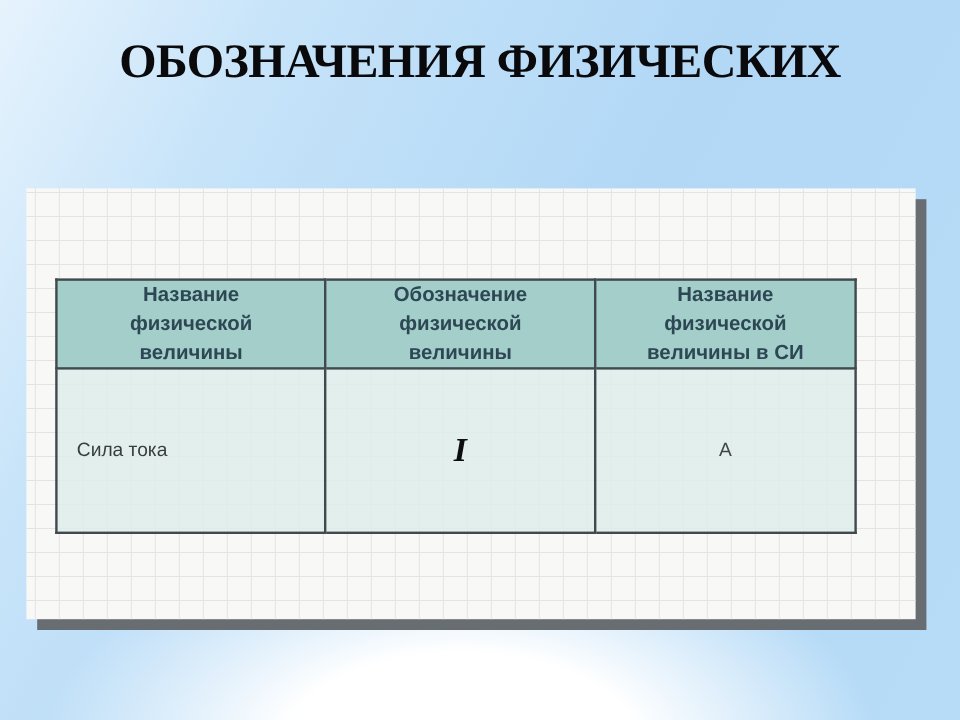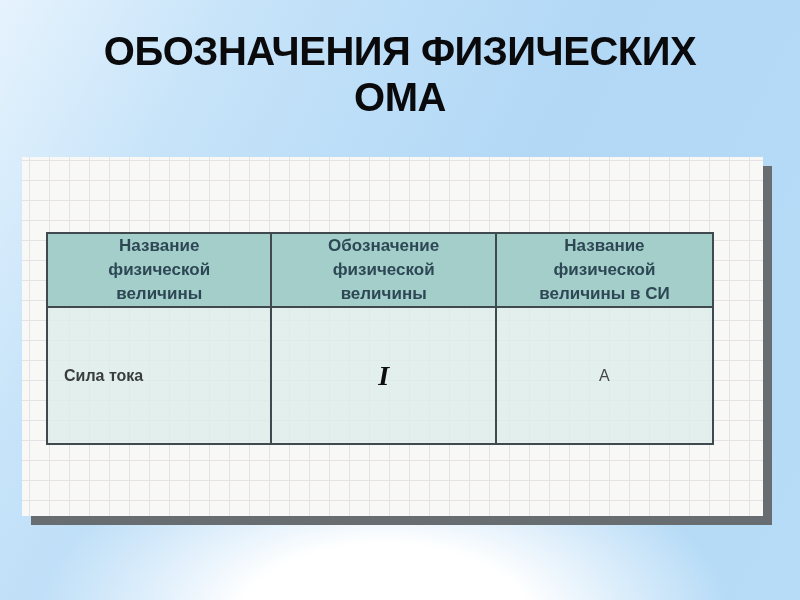--- a/index.html
+++ b/index.html
@@ -12,21 +12,21 @@
     background:
       radial-gradient(ellipse 58% 42% at 48% 104%, #ffffff 32%, rgba(255,255,255,0) 75%),
       linear-gradient(118deg, #e6f3fd 0%, #c6e3f9 22%, #b2d8f6 55%, #b7dcf7 100%);
   }
   
   .title {
     position:absolute; top:28px; left:0; width:800px; margin:0;
     text-align:center; color:#0a0a0c;
     font-size:40px; font-weight:bold; line-height:46px; letter-spacing:-0.5px;
   }
-  .title-line { display:block; }
+  .title-line { display:block;font-family:Liberation Serif, serif; }
   
   .paper {
     position:absolute; left:22px; top:157px; width:741px; height:359px;
     background-color:#f8f8f6;
     background-image:
       linear-gradient(to right, #e6e2e3 1px, transparent 1px),
       linear-gradient(to bottom, #e6e2e3 1px, transparent 1px);
     background-size:20px 20px;
     background-position:7px 3px;
     box-shadow:9px 9px 0 #686d71;
@@ -39,35 +39,34 @@
   }
   .qtable th, .qtable td { border:2px solid #40494d; padding:0; }
   .qtable thead tr { height:74px; }
   .qtable tbody tr { height:46px; }
   .qtable th {
     background:#a3ceca; color:#2d4854;
     font-size:17px; font-weight:bold; line-height:24px;
     text-align:center; vertical-align:middle;
   }
   .qtable td { background:rgba(222,237,234,0.82); vertical-align:middle; }
-  .cell-name  { text-align:left; padding-left:16px !important; font-size:16px; color:#393d3f;font-weight:bold; }
+  .cell-name  { text-align:left; padding-left:16px !important; font-size:16px; color:#393d3f; }
   .cell-symbol{
     text-align:center; font-family:"Liberation Serif", serif;
     font-style:italic; font-weight:bold; font-size:28px; color:#0d0d0f;
   }
   .cell-unit  { text-align:center; font-size:16px; color:#43474a; }
 </style>
 </head>
 <body>
 
 <div class="slide">
 
   <h1 class="title">
     <span class="title-line">ОБОЗНАЧЕНИЯ ФИЗИЧЕСКИХ</span>
-    <span class="title-line">ОМА</span>
   </h1>
 
   <div class="paper">
     <table class="qtable">
       <colgroup>
         <col style="width:33.7%">
         <col style="width:33.7%">
         <col style="width:32.6%">
       </colgroup>
       <thead>

